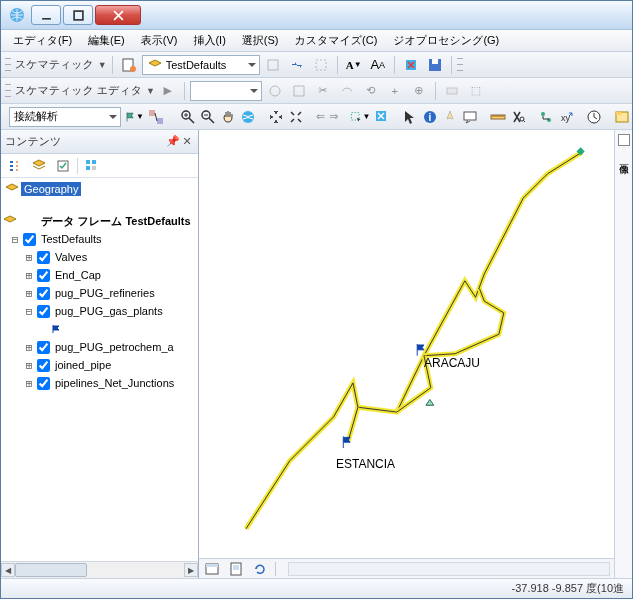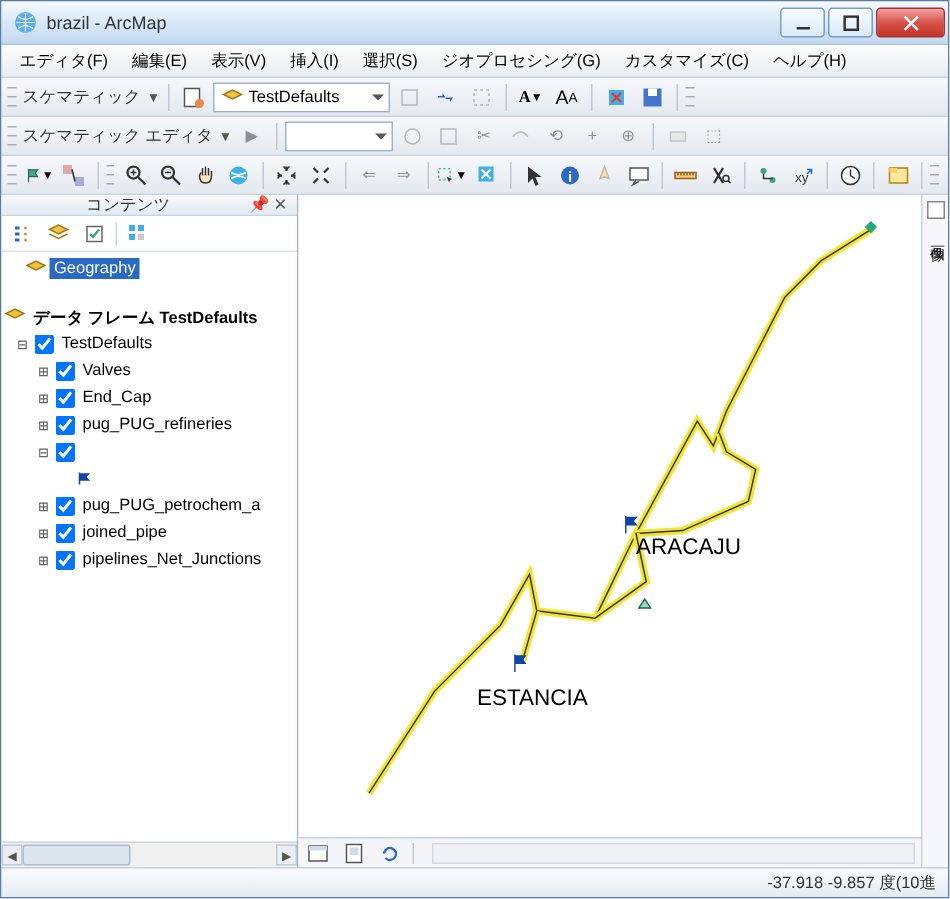--- a/index.html
+++ b/index.html
@@ -24,41 +24,41 @@
   .tb-btn.disabled { opacity: .4; }
   .tb-combo { height: 20px; border: 1px solid #9fb4c9; background: #fff; padding: 0 14px 0 4px; display: flex; align-items: center; position: relative; min-width: 96px; }
   .tb-combo::after { content:""; position:absolute; right:3px; top:7px; border:4px solid transparent; border-top-color:#555; }
   .tb-combo.wide { min-width: 118px; }
   .tb-grip { width: 6px; height: 18px; display: flex; flex-direction: column; justify-content: space-around; margin-right: 2px; }
   .tb-grip span { height:1px; background:#aab; }
   
   .content { flex:1; display:flex; position:relative; min-height:0; }
   
   .toc { width: 198px; background:#fff; border-right:1px solid #a3b2c3; display:flex; flex-direction:column; }
-  .toc-header { height: 14px; background: linear-gradient(#f7f9fc,#e4eaf2); border-bottom:1px solid #c7d3e0; display:flex; align-items:center; padding:0 4px;text-align:center; }
+  .toc-header { height: 24px; background: linear-gradient(#f7f9fc,#e4eaf2); border-bottom:1px solid #c7d3e0; display:flex; align-items:center; padding:0 4px; }
   .toc-header .title { flex:1; color:#333; }
   .toc-header .pin, .toc-header .x { width:14px; height:14px; display:flex; align-items:center; justify-content:center; color:#555; cursor:default; font-size:11px; }
   .toc-viewbar { height:24px; border-bottom:1px solid #dbe2ea; display:flex; align-items:center; gap:4px; padding:0 4px; }
   .toc-viewbar .vbtn { width:20px; height:20px; display:flex; align-items:center; justify-content:center; border:1px solid transparent; border-radius:2px; }
   .toc-body { flex:1; overflow:hidden; padding:2px 0; }
-  .tree-item { display:flex; align-items:center; height:18px; padding-left:16px; white-space:nowrap; }
+  .tree-item { display:flex; align-items:center; height:18px; padding-left:4px; white-space:nowrap; }
   .tree-item .expander { width:12px; text-align:center; color:#666; cursor:default; font-family:monospace; }
   .tree-item .cb { width:13px; height:13px; margin:0 2px; }
   .tree-item .lyricon { width:14px; height:14px; margin-right:2px; }
   .tree-item .lbl { padding:1px 3px; }
   .tree-item .lbl.selected { background:#2a6ac4; color:#fff; }
   .toc-scroll { height:17px; background:#f0f0f0; border-top:1px solid #d0d7e0; position:relative; }
   .toc-scroll .thumb { position:absolute; top:1px; left:14px; width:72px; height:14px; background:#dce4ee; border:1px solid #b0bccc; border-radius:2px; }
   .toc-scroll .arrow { position:absolute; top:1px; width:14px; height:14px; background:#eaeef4; border:1px solid #c0cad6; display:flex; align-items:center; justify-content:center; font-size:8px; color:#555; }
   .toc-scroll .arrow.left { left:0; } .toc-scroll .arrow.right { right:0; }
 
   .map { flex:1; display:flex; flex-direction:column; background:#fff; position:relative; }
   .map-canvas { flex:1; position:relative; overflow:hidden; }
   .map-canvas svg { width:100%; height:100%; }
-  .map-label { position:absolute; font-size:15px; color:#000; }
+  .map-label { position:absolute; font-size:12px; color:#000; }
   .map-tabs { height:20px; background:#f3f5f8; border-top:1px solid #c7d3e0; display:flex; align-items:center; padding:0 4px; gap:6px; }
   .map-tab { width:18px; height:16px; display:flex; align-items:center; justify-content:center; }
   .map-hscroll { flex:1; height:14px; background:#eef1f5; border:1px solid #d2dae4; position:relative; margin-left:6px; }
   
   .right-strip { width:18px; background:#f5f7fa; border-left:1px solid #c7d3e0; display:flex; flex-direction:column; align-items:center; padding-top:4px; }
   .right-strip .tab { writing-mode: vertical-rl; font-size:10px; padding:6px 2px; cursor:default; }
   .right-strip .sq { width:12px; height:12px; background:#fff; border:1px solid #888; margin-bottom:4px; }
 
   .statusbar { height:20px; background: linear-gradient(#f9fbfe,#e5ebf3); border-top:1px solid #c7d3e0; display:flex; align-items:center; padding:0 8px; }
   .statusbar .spacer { flex:1; }
@@ -69,21 +69,20 @@
 </head>
 <body>
 
 <div class="window">
 
   <div class="titlebar">
     <svg class="icon" viewBox="0 0 16 16">
         <circle cx="8" cy="8" r="7" fill="#5ab0e8"></circle>
         <path d="M2 8 h12 M8 2 v12 M3 4 q5 4 10 0 M3 12 q5 -4 10 0" stroke="#fff" stroke-width=".8" fill="none"></path>
       </svg>
-    <div class="title">brazil - ArcMap</div>
     <div class="winbtns">
       <div class="winbtn">
           <svg viewBox="0 0 10 10">
             <line x1="1" y1="8" x2="9" y2="8" stroke="#333" stroke-width="1.5"></line>
           </svg>
         </div>
       <div class="winbtn">
           <svg viewBox="0 0 10 10">
             <rect x="1" y="1" width="8" height="8" fill="none" stroke="#333" stroke-width="1.5"></rect>
           </svg>
@@ -95,23 +94,22 @@
         </div>
     </div>
   </div>
 
   <div class="menubar">
     <div class="menuitem">エディタ(F)</div>
     <div class="menuitem">編集(E)</div>
     <div class="menuitem">表示(V)</div>
     <div class="menuitem">挿入(I)</div>
     <div class="menuitem">選択(S)</div>
+    <div class="menuitem">カスタマイズ(C)</div>
     <div class="menuitem">ジオプロセシング(G)</div>
-    <div class="menuitem">カスタマイズ(C)</div>
-    <div class="menuitem">ヘルプ(H)</div>
   </div>
 
   <div class="toolbar">
     <div class="tb-grip">
         <span></span>
         <span></span>
         <span></span>
       </div>
     <div class="tb-label">スケマティック</div>
     <span style="color:#555;font-size:9px;">▼</span>
@@ -210,20 +208,23 @@
         </svg>
       </div>
     <div class="tb-btn disabled">⬚</div>
   </div>
 
   <div class="toolbar">
     <div class="tb-grip">
         <span></span>
         <span></span>
         <span></span>
+      </div>
+    <div class="tb-combo" style="min-width:112px;">
+        <span>接続解析</span>
       </div>
     <div class="tb-btn">
         <svg class="ic" viewBox="0 0 16 16">
           <path d="M4 2 v12 M4 3 h8 l-2 3 l2 3 h-8" fill="#4a8" stroke="#265"></path>
         </svg>
         <span style="font-size:8px;">▼</span>
       </div>
     <div class="tb-btn">
         <svg class="ic" viewBox="0 0 16 16">
           <rect x="1" y="1" width="6" height="6" fill="#daa"></rect>
@@ -406,21 +407,21 @@
           </div>
       </div>
       <div class="toc-body">
         <div class="tree-item">
           <span class="lyricon"><svg viewBox="0 0 14 14">
                 <path d="M1 5 L7 2 L13 5 L7 8 Z" fill="#f2c23e" stroke="#a07a10"></path>
               </svg></span>
           <span class="lbl selected">Geography</span>
         </div>
         <div style="height:14px;"></div>
-        <div class="tree-item" style="padding-left:2px;">
+        <div class="tree-item" style="padding-left:2px;gap:19px;">
           <span class="lyricon"><svg viewBox="0 0 14 14">
                 <path d="M1 5 L7 2 L13 5 L7 8 Z" fill="#f2c23e" stroke="#a07a10"></path>
               </svg></span>
           <b><span class="lbl">データ フレーム TestDefaults</span></b>
         </div>
         <div class="tree-item" style="padding-left:8px;">
             <span class="expander">⊟</span>
             <input type="checkbox" class="cb" checked="" style="">
             <span class="lbl">TestDefaults</span>
           </div>
@@ -435,20 +436,21 @@
             <span class="lbl">End_Cap</span>
           </div>
         <div class="tree-item" style="padding-left:22px;">
             <span class="expander">⊞</span>
             <input type="checkbox" class="cb" checked="" style="">
             <span class="lbl">pug_PUG_refineries</span>
           </div>
         <div class="tree-item" style="padding-left:22px;">
             <span class="expander">⊟</span>
             <input type="checkbox" class="cb" checked="" style="">
+            <span class="lbl">pug_PUG_gas_plants</span>
           </div>
         <div class="tree-item" style="padding-left:50px;">
             <svg width="12" height="12" viewBox="0 0 12 12">
               <path d="M2 2 v8 M2 3 h6 l-2 2 l2 2 h-6" fill="#14a" stroke="#14a"></path>
             </svg>
           </div>
         <div class="tree-item" style="padding-left:22px;">
             <span class="expander">⊞</span>
             <input type="checkbox" class="cb" checked="" style="">
             <span class="lbl">pug_PUG_petrochem_a</span>
@@ -491,21 +493,21 @@
               <path d="M225 283 l4 -6 l4 6 z" fill="#9db" stroke="#265"></path>
             </g>
           <g>
               <path d="M140 315 v12 M140 316 h7 l-2 2.5 l2 2.5 h-7" fill="#14a" stroke="#14a" stroke-width="1"></path>
             </g>
           <g>
               <rect x="381" y="19" width="6" height="6" fill="#2a7" transform="rotate(45 384 22)"></rect>
             </g>
         </svg>
         <div class="map-label" style="left:225px; top:226px;">ARACAJU</div>
-        <div class="map-label" style="left:119px; top:327px;">ESTANCIA</div>
+        <div class="map-label" style="left:137px; top:327px;">ESTANCIA</div>
       </div>
       <div class="map-tabs">
         <div class="map-tab">
             <svg class="ic" viewBox="0 0 16 16">
               <rect x="2" y="3" width="12" height="10" fill="#fff" stroke="#555"></rect>
               <rect x="2" y="3" width="12" height="3" fill="#cde"></rect>
             </svg>
           </div>
         <div class="map-tab">
             <svg class="ic" viewBox="0 0 16 16">

